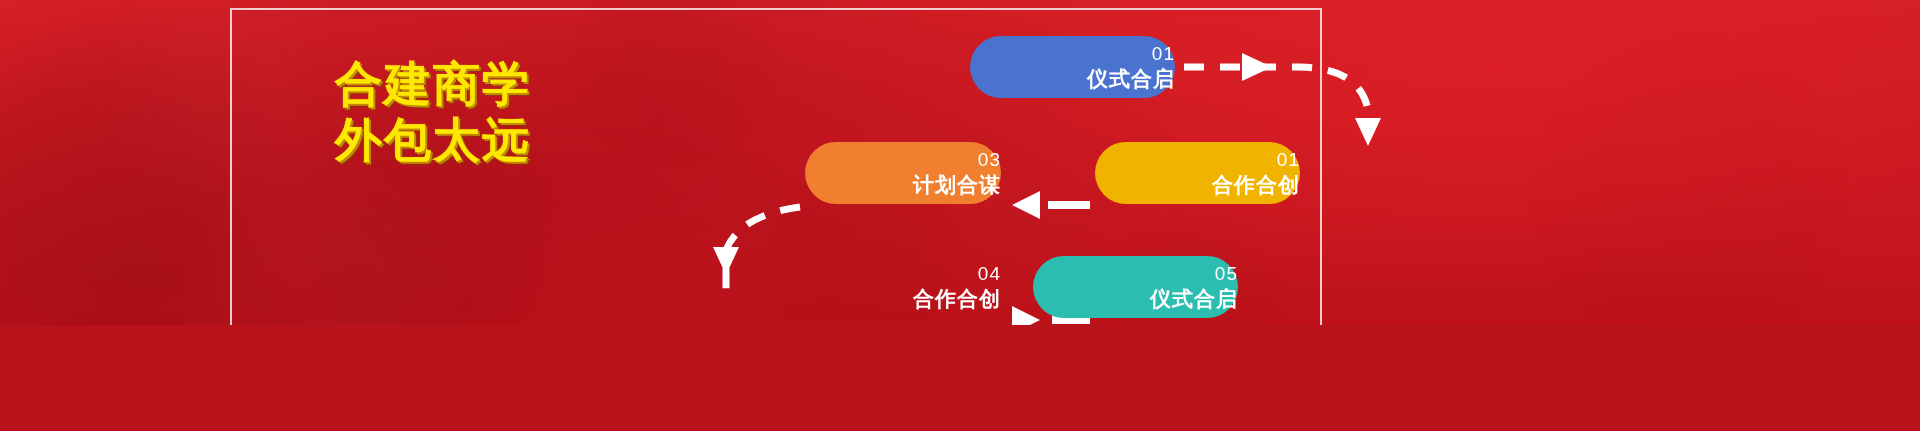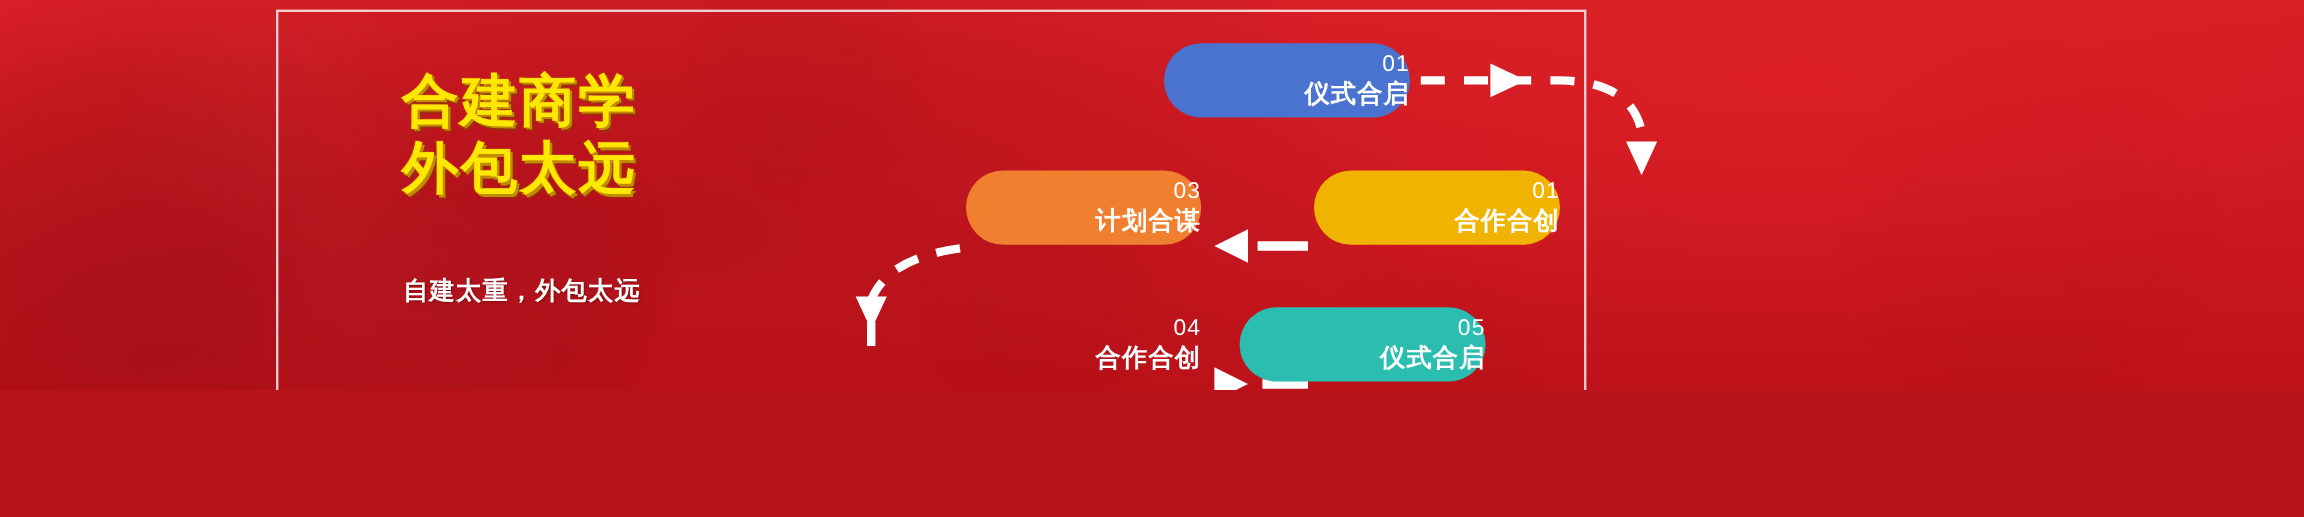--- a/index.html
+++ b/index.html
@@ -120,21 +120,20 @@
 <div class="banner">
   <div class="texture"></div>
   <div class="frame"></div>
 
   <div class="headline" style="color: rgb(255, 232, 0);">
     <div>合建商学</div>
     <div>外包太远</div>
   </div>
 
   <div class="subhead" style="color: rgb(255, 255, 255);">
-    <div>自建太重，外包太远</div>
   </div>
 
   <svg class="connectors" viewBox="0 0 1920 431" xmlns="http://www.w3.org/2000/svg">
 
     <path d="M 1184 67 L 1300 67 Q 1360 68 1368 110 L 1368 132" fill="none" stroke="#ffffff" stroke-width="7" stroke-dasharray="20 16" stroke-linecap="butt"></path>
     <polygon points="1242,53 1272,67 1242,81" fill="#ffffff"></polygon>
     <polygon points="1355,118 1381,118 1368,146" fill="#ffffff"></polygon>
 
     <line x1="1090" y1="205" x2="1048" y2="205" stroke="#ffffff" stroke-width="8"></line>
     <polygon points="1040,191 1040,219 1012,205" fill="#ffffff"></polygon>

